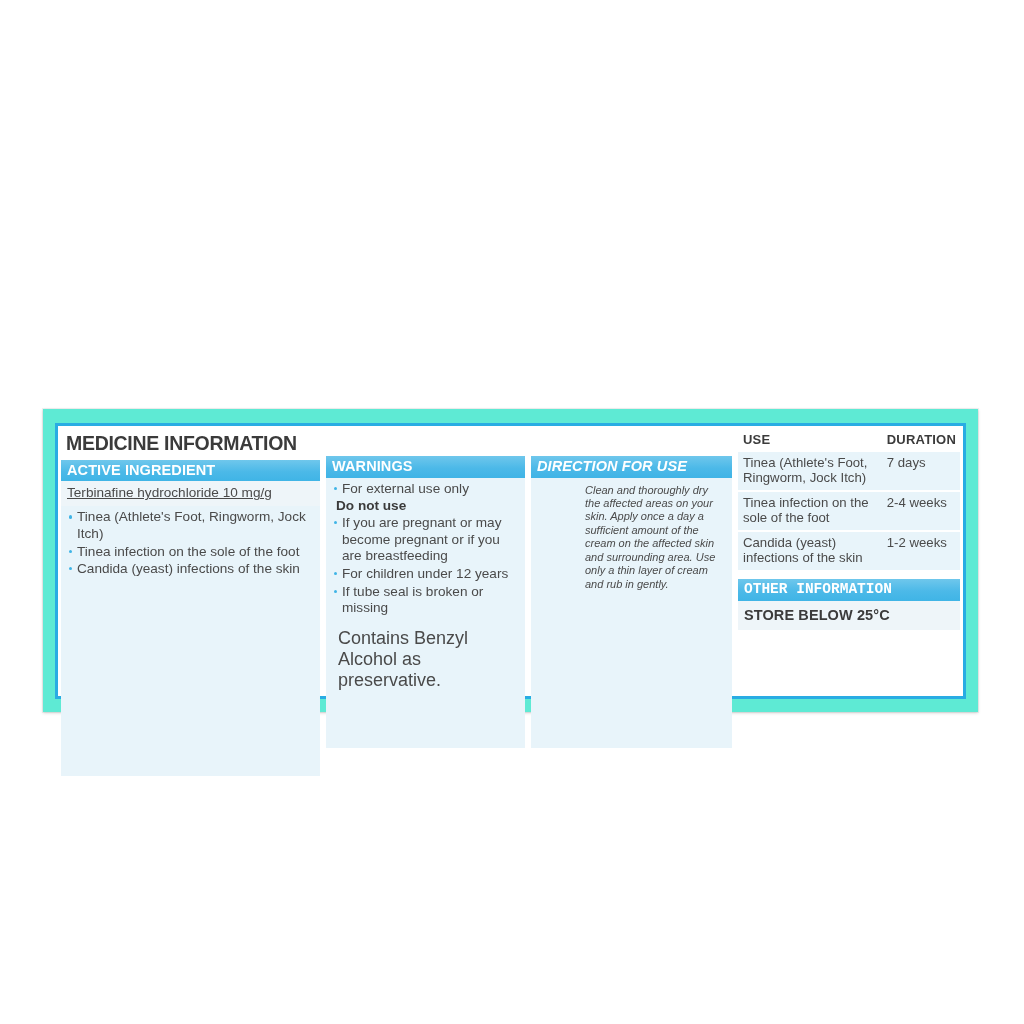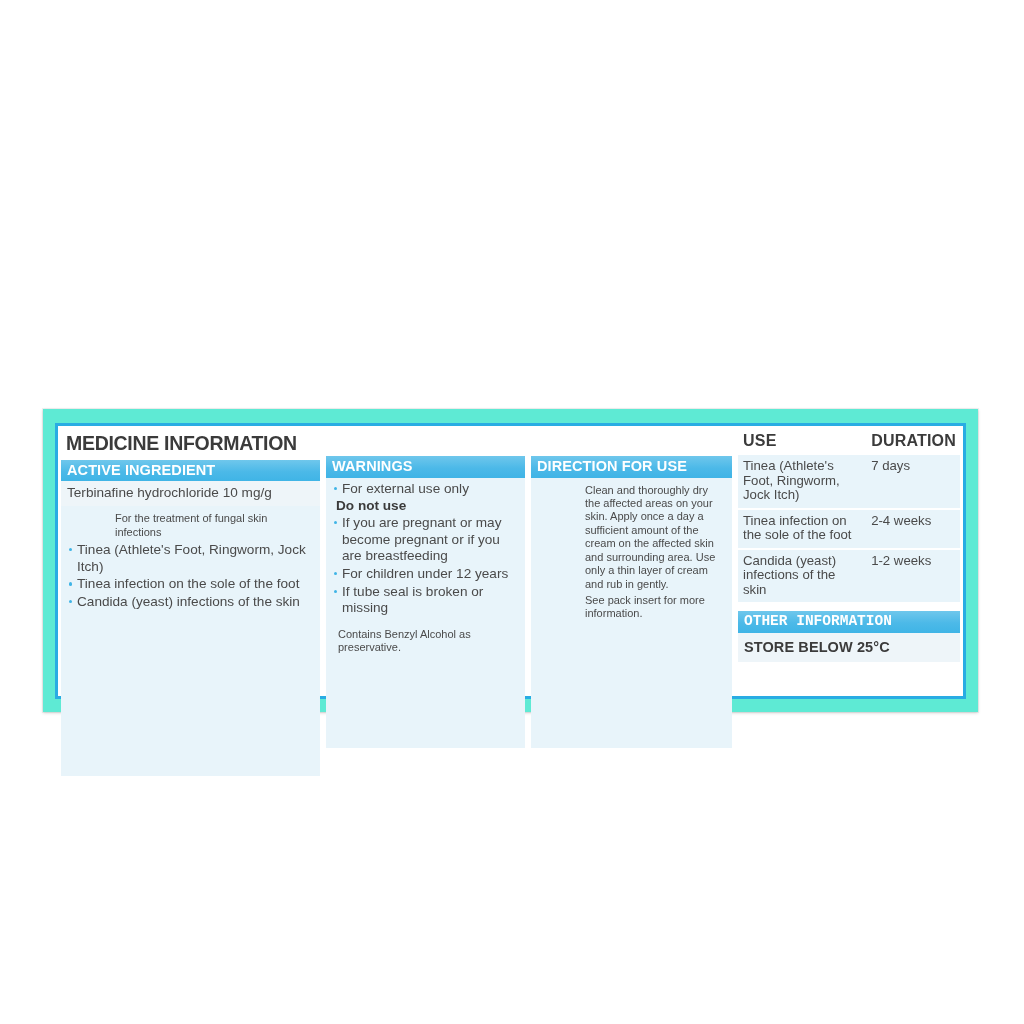--- a/index.html
+++ b/index.html
@@ -49,21 +49,21 @@
   }
   .col-inner {
     background: #e8f4fa;
     height: 100%;
     box-sizing: border-box;
     position: relative;
   }
 
   .col-1 { width: 265px; padding: 0 3px 0 3px; }
   .col-2 { width: 205px; padding: 0 3px; }
-  .col-3 { width: 207px; padding: 0 3px; }
+  .col-3 { width: 207px; padding: 0 3px; font-style: italic; }
   .col-4 { width: 228px; padding: 0 3px; background: #ffffff; }
 
   
   .main-title {
     font-size: 19.5px;
     font-weight: bold;
     color: #3b3b3b;
     letter-spacing: -0.3px;
     padding: 8px 0 6px 5px;
     background: #ffffff;
@@ -88,20 +88,21 @@
     margin-left: 48px;
   }
   .body-text.tight { padding-top: 3px; }
 
   .ingredient-line {
     font-size: 13.6px;
     color: #4a4a4a;
     padding: 4px 6px 5px 6px;
     line-height: 1.2;
     background: #eef5f9;
+    text-decoration: underline;
   }
 
   ul.bullets {
     list-style: none;
     margin: 0;
     padding: 0 6px 0 7px;
   }
   ul.bullets li {
     position: relative;
     padding-left: 9px;
@@ -123,35 +124,35 @@
 
   .sub-bold {
     font-size: 13.6px;
     font-weight: bold;
     color: #3b3b3b;
     padding-left: 10px;
     line-height: 1.25;
   }
 
   .note-text {
-    font-size: 11px;
+    font-size: 18px;
     color: #4a4a4a;
     line-height: 1.18;
     padding: 10px 6px 0 12px;
   }
 
   
   table.use-table {
     width: 100%;
     border-collapse: collapse;
     margin-top: 6px;
   }
   table.use-table th {
     text-align: left;
-    font-size: 16px;
+    font-size: 13px;
     font-weight: bold;
     color: #3b3b3b;
     letter-spacing: 0.2px;
     padding: 0 4px 5px 5px;
     background: #ffffff;
     vertical-align: top;
   }
   table.use-table td {
     font-size: 13.2px;
     color: #4a4a4a;
@@ -190,21 +191,20 @@
 <div id="label-card">
   <div id="label-frame">
 
     <div class="column col-1">
       <div class="main-title">MEDICINE INFORMATION</div>
 
       <div class="bar">ACTIVE INGREDIENT</div>
       <div class="ingredient-line">Terbinafine hydrochloride 10 mg/g</div>
 
       <div class="col-inner" style="padding-top:3px;">
-        <div class="body-text tight">For the treatment of fungal skin infections</div>
         <ul class="bullets">
           <li>Tinea (Athlete's Foot, Ringworm, Jock Itch)</li>
           <li>Tinea infection on the sole of the foot</li>
           <li>Candida (yeast) infections of the skin</li>
         </ul>
       </div>
     </div>
 
     <div class="column col-2">
       <div style="height:30px;background:#ffffff;"></div>
@@ -221,21 +221,20 @@
         </ul>
         <div class="note-text">Contains Benzyl Alcohol as preservative.</div>
       </div>
     </div>
 
     <div class="column col-3">
       <div style="height:30px;background:#ffffff;"></div>
       <div class="bar">DIRECTION FOR USE</div>
       <div class="col-inner" style="padding-top:3px;">
         <div class="body-text tight">Clean and thoroughly dry the affected areas on your skin. Apply once a day a sufficient amount of the cream on the affected skin and surrounding area. Use only a thin layer of cream and rub in gently.</div>
-        <div class="body-text" style="padding-top:0;">See pack insert for more information.</div>
       </div>
     </div>
 
     <div class="column col-4">
       <table class="use-table">
         <thead>
           <tr>
             <th>USE</th>
             <th>DURATION</th>
           </tr>

